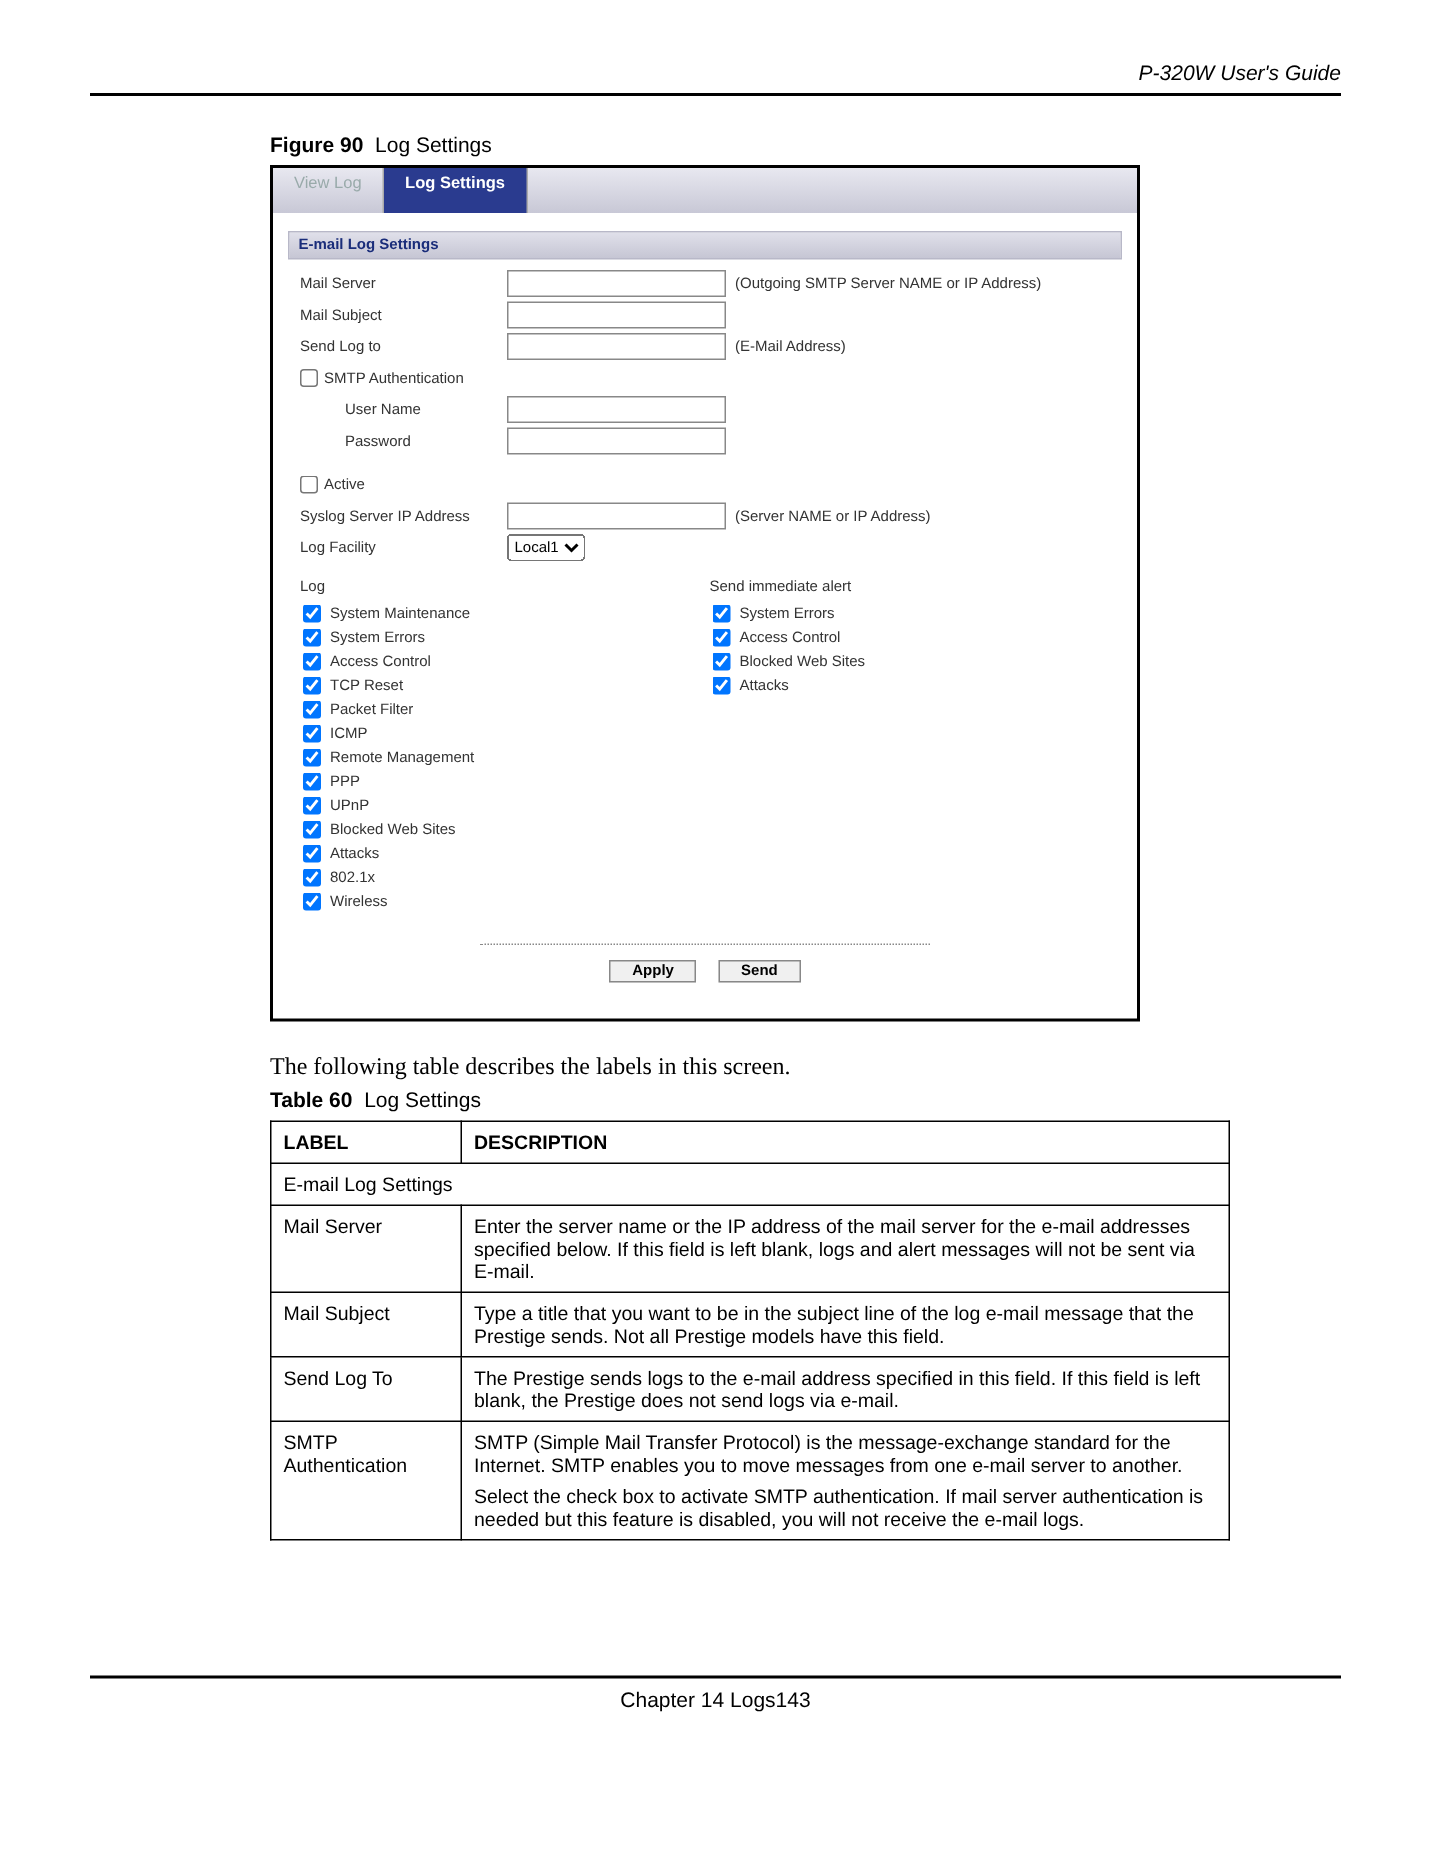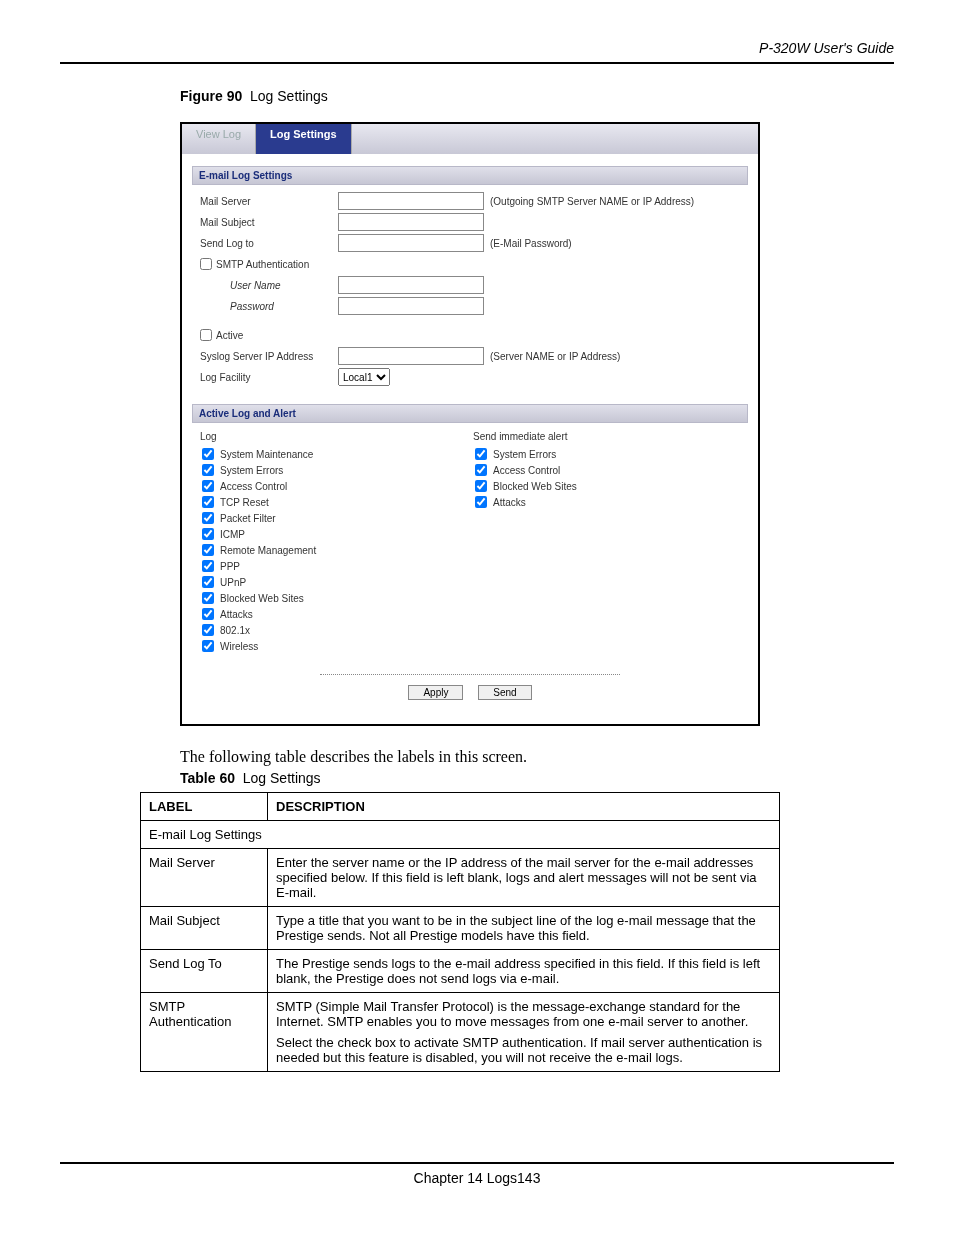--- a/index.html
+++ b/index.html
@@ -21,21 +21,21 @@
     padding-bottom: 6px;
     font-style: italic;
   }
   .hr-top {
     border: none;
     border-top: 2px solid #000;
     margin: 0 0 24px 0;
   }
   .fig-caption {
     font-size: 14px;
-    margin: 0 0 18px 120px;
+    margin: 0 0 6px 120px;
   }
   .fig-caption b { font-weight: bold; }
   .screenshot {
     border: 2px solid #000;
     width: 576px;
     margin-left: 120px;
     background: #fff;
   }
   .tabs {
     background: linear-gradient(#e8e8f0,#c8c8d6);
@@ -75,21 +75,21 @@
   .section-content {
     padding: 6px 2px 2px 8px;
   }
   .form-row {
     display: flex;
     align-items: center;
     min-height: 20px;
     margin-bottom: 1px;
   }
   .lbl { width: 138px; flex-shrink:0; }
-  .lbl.indent { padding-left: 30px; width:108px;font-style:italic; }
+  .lbl.indent { padding-left: 30px; width:108px; }
   .inp {
     border: 1px solid #888;
     height: 16px;
     width: 140px;
     font-size: 10px;
     padding: 0 2px;
   }
   .hint { margin-left: 6px; }
   .chk-inline {
     width: 12px; height: 12px;
@@ -121,32 +121,33 @@
     text-align: center;
     padding: 10px 0 14px 0;
   }
   .btn {
     font-size: 10px;
     padding: 1px 14px;
     margin: 0 6px;
     background: #f0f0f0;
     border: 1px solid #888;
     cursor: pointer;
+    font-weight: bold;
   }
   .body-text {
     font-family: "Times New Roman", serif;
     font-size: 16px;
     margin: 22px 0 4px 120px;
   }
   .tbl-caption {
     font-size: 14px;
     margin: 0 0 6px 120px;
   }
   .desc-table {
-    margin-left: 80px;
+    margin-left: 120px;
     border-collapse: collapse;
     width: 640px;
     font-size: 13px;
   }
   .desc-table th, .desc-table td {
     border: 1px solid #000;
     padding: 6px 8px;
     text-align: left;
     vertical-align: top;
   }
@@ -192,21 +193,21 @@
           <input class="inp" style="">
           <span class="hint">(Outgoing SMTP Server NAME or IP Address)</span>
         </div>
         <div class="form-row">
           <span class="lbl">Mail Subject</span>
           <input class="inp" style="">
         </div>
         <div class="form-row">
           <span class="lbl">Send Log to</span>
           <input class="inp" style="">
-          <span class="hint">(E-Mail Password)</span>
+          <span class="hint">(E-Mail Address)</span>
         </div>
         <div class="form-row">
           <input type="checkbox" class="chk-inline" style="">
           <span>SMTP Authentication</span>
         </div>
         <div class="form-row">
           <span class="lbl indent">User Name</span>
           <input class="inp" style="">
         </div>
         <div class="form-row">
@@ -226,21 +227,20 @@
           <span class="hint">(Server NAME or IP Address)</span>
         </div>
         <div class="form-row">
           <span class="lbl">Log Facility</span>
           <select class="sel">
             <option>Local1</option>
           </select>
         </div>
       </div>
 
-      <div class="section-bar">Active Log and Alert</div>
       <div class="section-content">
         <div class="two-col">
           <div class="col">
             <div class="col-title">Log</div>
             <div id="log-list">
                 <div class="chk-row">
                   <input type="checkbox" checked="" style="">
                   <span>System Maintenance</span>
                 </div>
                 <div class="chk-row">

